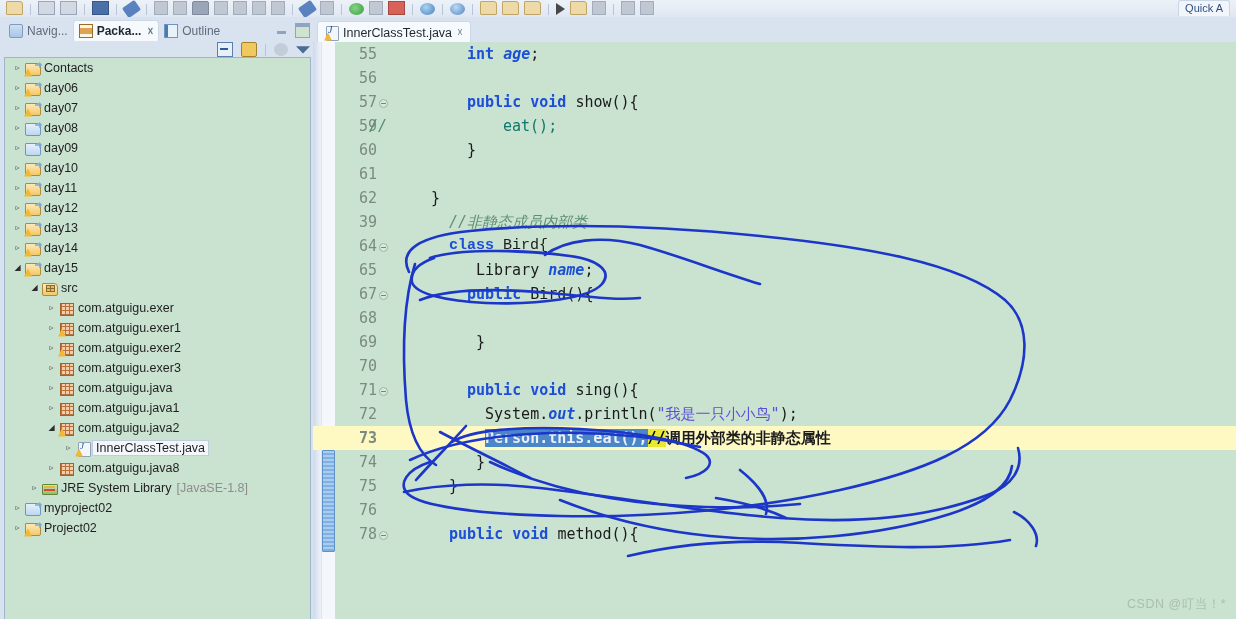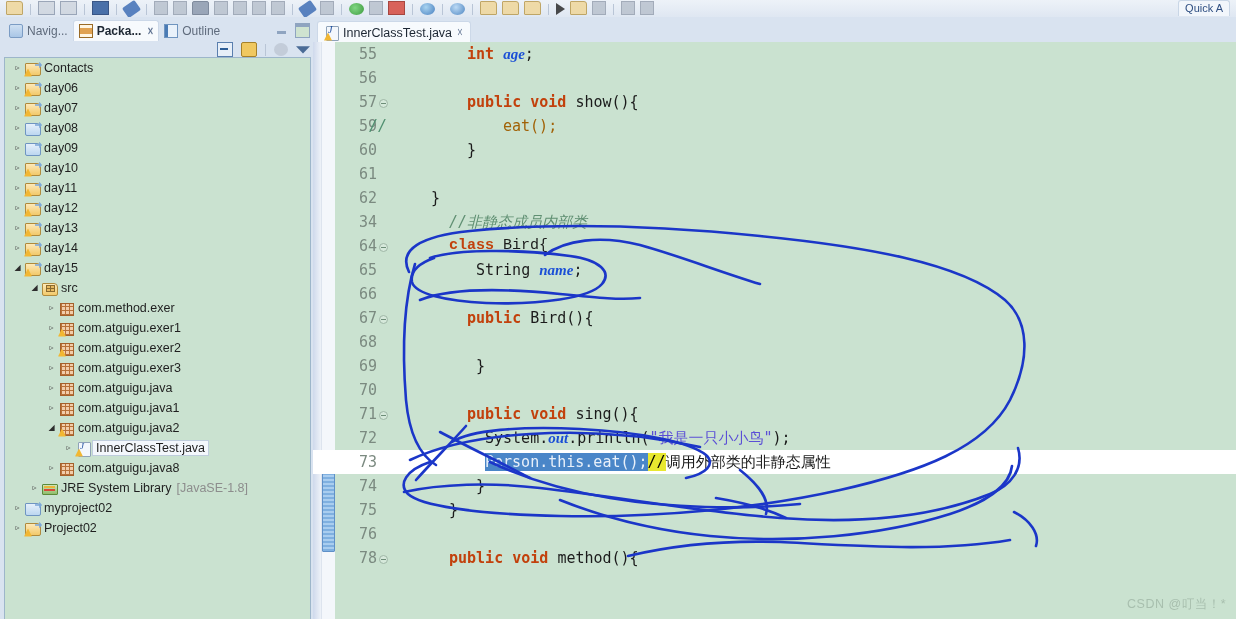--- a/index.html
+++ b/index.html
@@ -352,30 +352,31 @@
   }
   .cl .cmtmark {
     position: absolute; left: 56px; top: 0;
     color: #4f8f6f; font-style: italic;
     font-size: 15px;
   }
   .cl .txt {
     position: absolute; left: 82px; top: 0;
   }
   .cl.highlight-line {
-    background: #ffffff;
+    background: #fef9c3;
+    font-weight: bold;
   }
   .cl.highlight-line .lno { color: #7b8a80; }
 
-  .kw      { color: #c2410c; font-weight: bold; }
+  .kw      { color: #1d4ed8; font-weight: bold; }
   .plain   { color: #1b1b1b; }
   .str     { color: #5b4fd6; }
   .cmt     { color: #5f8f72; font-style: italic; }
-  .fld     { color: #1b4fd6; font-style: italic; font-weight: bold; font-family: Liberation Serif, serif; }
-  .mth     { color: #a16207; }
+  .fld     { color: #1b4fd6; font-style: italic; font-weight: bold; }
+  .mth     { color: #0f766e; }
   .sel     { background: #4a86c8; color: #e8f0fa; }
   .yellowhl{ background: #e8e830; }
 
   
   #ink {
     position: absolute; left: 0; top: 0;
     width: 1236px; height: 619px;
     pointer-events: none;
   }
 
@@ -557,21 +558,21 @@
           <span class="ticon">
             <span class="i-src"></span>
           </span>
           <span class="tlabel">src</span>
         </div>
         <div class="trow" style="padding-left: 40px;">
           <span class="twist">▹</span>
           <span class="ticon">
             <span class="i-pkg"></span>
           </span>
-          <span class="tlabel">com.method.exer</span>
+          <span class="tlabel">com.atguigu.exer</span>
         </div>
         <div class="trow" style="padding-left: 40px;">
           <span class="twist">▹</span>
           <span class="ticon">
             <span class="i-pkg"></span>
             <span class="i-warn"></span>
           </span>
           <span class="tlabel">com.atguigu.exer1</span>
         </div>
         <div class="trow" style="padding-left: 40px;">
@@ -670,24 +671,23 @@
       <div id="gutter"></div>
       <div id="fold-col"></div>
       <div class="code-lines" id="code-lines">
           <div class="cl"><span class="lno">55</span><span class="txt" style="left: 154px;"><span class="kw">int</span><span class="plain"> </span><span class="fld">age</span><span class="plain">;</span></span></div>
           <div class="cl"><span class="lno">56</span><span class="txt" style="left: 82px;"></span></div>
           <div class="cl"><span class="lno">57</span><span class="fold"></span><span class="txt" style="left: 154px;"><span class="kw">public</span><span class="plain"> </span><span class="kw">void</span><span class="plain"> </span><span class="plain">show</span><span class="plain">(){</span></span></div>
           <div class="cl"><span class="lno">59</span><span class="cmtmark">//</span><span class="txt" style="left: 190px;"><span class="mth">eat();</span></span></div>
           <div class="cl"><span class="lno">60</span><span class="txt" style="left: 154px;"><span class="plain">}</span></span></div>
           <div class="cl"><span class="lno">61</span><span class="txt" style="left: 82px;"></span></div>
           <div class="cl"><span class="lno">62</span><span class="txt" style="left: 118px;"><span class="plain">}</span></span></div>
-          <div class="cl"><span class="lno">34</span><span class="txt" style="left: 136px;"><span class="cmt">//非静态成员内部类</span></span></div>
+          <div class="cl"><span class="lno">39</span><span class="txt" style="left: 136px;"><span class="cmt">//非静态成员内部类</span></span></div>
           <div class="cl"><span class="lno">64</span><span class="fold"></span><span class="txt" style="left: 136px; font-family: Liberation Mono, monospace;"><span class="kw">class</span><span class="plain"> </span><span class="plain">Bird</span><span class="plain">{</span></span></div>
-          <div class="cl"><span class="lno">65</span><span class="txt" style="left: 163px;"><span class="plain">String</span><span class="plain"> </span><span class="fld">name</span><span class="plain">;</span></span></div>
-          <div class="cl"><span class="lno">66</span><span class="txt" style="left: 82px;"></span></div>
+          <div class="cl"><span class="lno">65</span><span class="txt" style="left: 163px;"><span class="plain">Library</span><span class="plain"> </span><span class="fld">name</span><span class="plain">;</span></span></div>
           <div class="cl"><span class="lno">67</span><span class="fold"></span><span class="txt" style="left: 154px;"><span class="kw">public</span><span class="plain"> </span><span class="plain">Bird</span><span class="plain">(){</span></span></div>
           <div class="cl"><span class="lno">68</span><span class="txt" style="left: 82px;"></span></div>
           <div class="cl"><span class="lno">69</span><span class="txt" style="left: 163px;"><span class="plain">}</span></span></div>
           <div class="cl"><span class="lno">70</span><span class="txt" style="left: 82px;"></span></div>
           <div class="cl"><span class="lno">71</span><span class="fold"></span><span class="txt" style="left: 154px;"><span class="kw">public</span><span class="plain"> </span><span class="kw">void</span><span class="plain"> </span><span class="plain">sing</span><span class="plain">(){</span></span></div>
           <div class="cl"><span class="lno">72</span><span class="txt" style="left: 172px;"><span class="plain">System</span><span class="plain">.</span><span class="fld">out</span><span class="plain">.println(</span><span class="str">"我是一只小小鸟"</span><span class="plain">);</span></span></div>
           <div class="cl highlight-line"><span class="lno">73</span><span class="txt" style="left: 172px;"><span class="sel">Person.this.eat();</span><span class="yellowhl">//</span><span class="plain">调用外部类的非静态属性</span></span></div>
           <div class="cl"><span class="lno">74</span><span class="txt" style="left: 163px;"><span class="plain">}</span></span></div>
           <div class="cl"><span class="lno">75</span><span class="txt" style="left: 136px;"><span class="plain">}</span></span></div>
           <div class="cl"><span class="lno">76</span><span class="txt" style="left: 82px;"></span></div>

